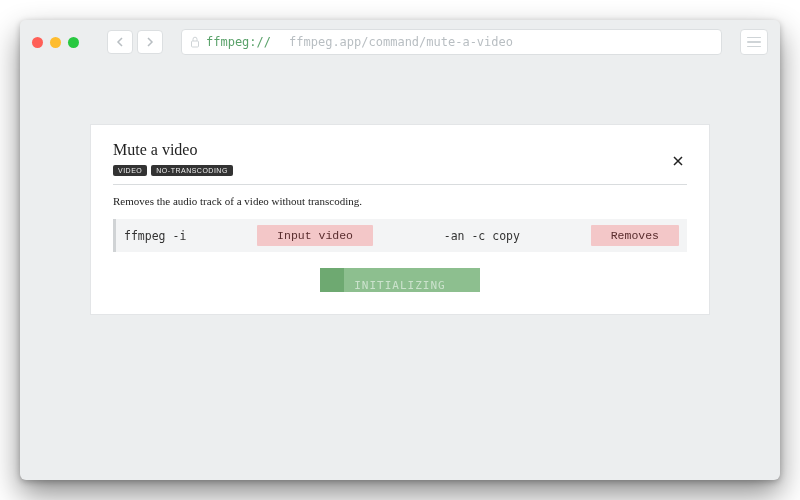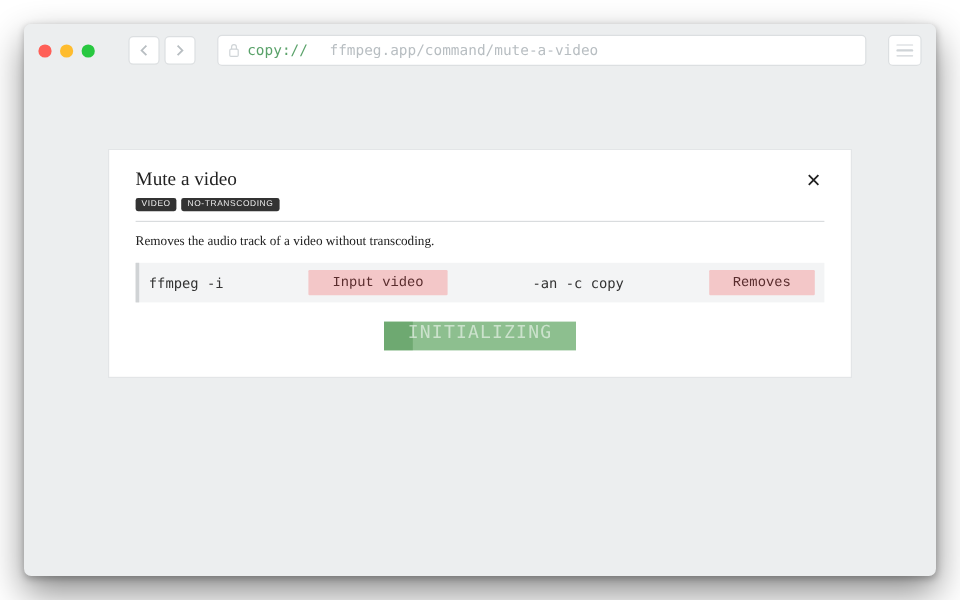--- a/index.html
+++ b/index.html
@@ -94,21 +94,21 @@
     flex: 1;
     padding: 60px 70px 0 70px;
   }
   .card {
     background: #fff;
     border: 1px solid #e3e5e7;
     padding: 16px 22px 22px 22px;
   }
   .card-header {
     display: flex;
-    align-items: flex-start;
+    align-items: center;
     justify-content: space-between;
   }
   .title {
     font-size: 16px;
     font-weight: 500;
     color: #222;
   }
   .close {
     font-family: ui-sans-serif, sans-serif;
     font-size: 16px;
@@ -170,24 +170,24 @@
     justify-content: center;
     margin-top: 16px;
   }
   .initbtn {
     position: relative;
     width: 160px;
     height: 24px;
     background: #8dbf8f;
     color: rgba(255,255,255,0.55);
     font-family: ui-monospace, Menlo, Consolas, monospace;
-    font-size: 15px;
+    font-size: 11px;
     letter-spacing: 1px;
     display: flex;
-    align-items: flex-start;
+    align-items: flex-end;
     justify-content: center;
     overflow: hidden;
   }
   .initbtn .prog {
     position: absolute;
     left: 0; top: 0; bottom: 0;
     width: 15%;
     background: #6ea971;
   }
   .initbtn .lbl { position: relative; z-index: 1; }
@@ -214,21 +214,21 @@
           </svg>
       </div>
     </div>
     <div class="urlbar">
       <span class="lock">
         <svg width="10" height="12" viewBox="0 0 10 12">
             <rect x="1.5" y="5" width="7" height="6" rx="1" fill="none" stroke="#cfd4d7" stroke-width="1"></rect>
             <path d="M3 5 V3.2 a2 2 0 0 1 4 0 V5" fill="none" stroke="#cfd4d7" stroke-width="1"></path>
           </svg>
       </span>
-      <span class="scheme">copy://</span>
+      <span class="scheme">ffmpeg://</span>
         <span class="host">ffmpeg.app/command/mute-a-video</span>
     </div>
     <div class="menu">
       <span></span>
         <span></span>
         <span></span>
     </div>
   </div>
 
   <div class="content">

